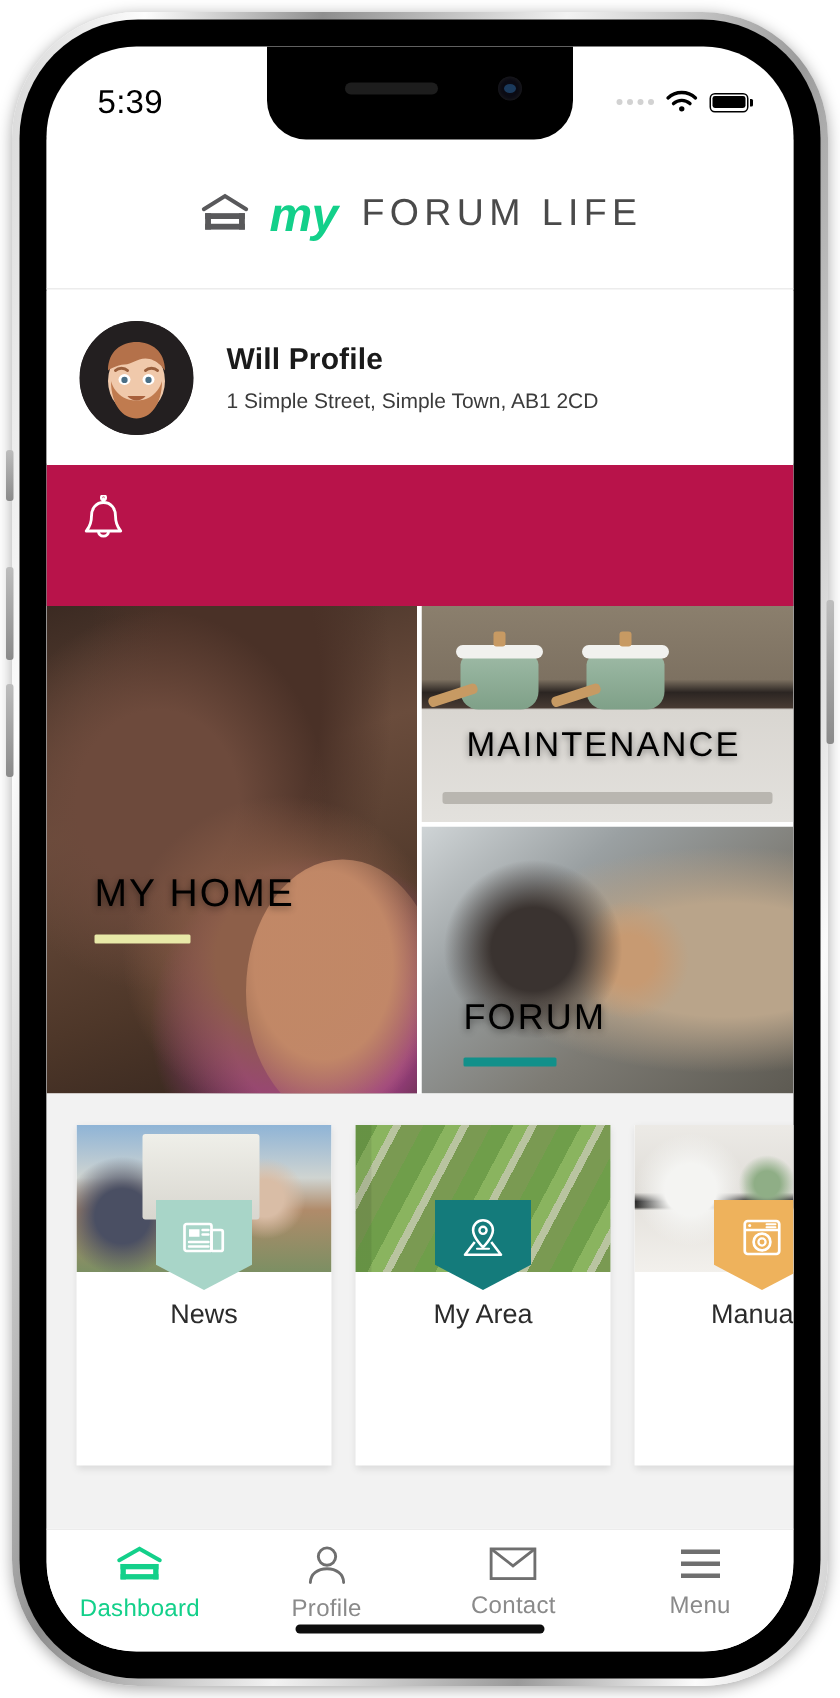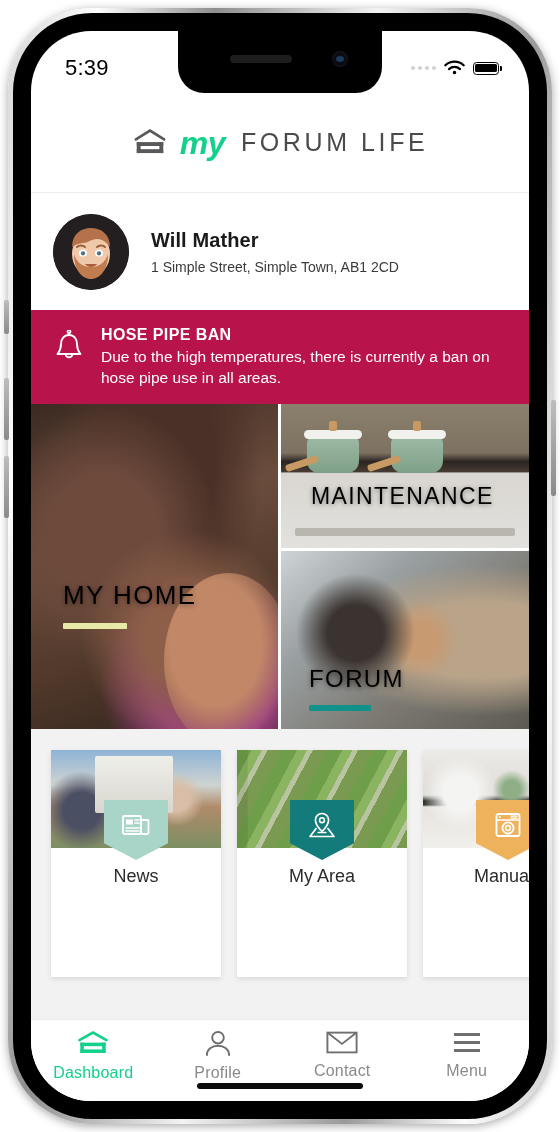--- a/index.html
+++ b/index.html
@@ -319,37 +319,33 @@
           <path d="M21 40c0 16 8 25 17 25s17-9 17-25c0 0-3 13-17 13S21 40 21 40z" fill="#c07b4f"></path>
           <ellipse cx="30" cy="39" rx="4" ry="3.6" fill="#fff"></ellipse>
           <ellipse cx="46" cy="39" rx="4" ry="3.6" fill="#fff"></ellipse>
           <circle cx="30" cy="39.3" r="2.1" fill="#4a6f86"></circle>
           <circle cx="46" cy="39.3" r="2.1" fill="#4a6f86"></circle>
           <path d="M32 50h12c0 0-2 3-6 3s-6-3-6-3z" fill="#a8603c"></path>
           <path d="M24 33c2-2 6-2 8 0M44 33c2-2 6-2 8 0" stroke="#9a5f3c" stroke-width="2" fill="none" stroke-linecap="round"></path>
         </svg>
       </div>
       <div class="profile-text">
-        <div class="profile-name">Will Mather</div>
+        <div class="profile-name">Will Profile</div>
         <div class="profile-addr">1 Simple Street, Simple Town, AB1 2CD</div>
       </div>
     </div>
 
     <div class="alert" style="background: rgb(184, 19, 74);">
       <div class="alert-icon">
         <svg viewBox="0 0 32 34" width="32" height="34">
           <path d="M16 5c-5 0-8 4-8 9 0 6-2 8-3.5 10h23C26 22 24 20 24 14c0-5-3-9-8-9z" stroke="#fff" stroke-width="1.9" fill="none" stroke-linejoin="round"></path>
           <path d="M16 5V2.5" stroke="#fff" stroke-width="1.9" stroke-linecap="round"></path>
           <circle cx="16" cy="1.8" r="1.6" stroke="#fff" stroke-width="1.5" fill="none"></circle>
           <path d="M12.6 24c0 1.9 1.5 3.4 3.4 3.4s3.4-1.5 3.4-3.4" stroke="#fff" stroke-width="1.9" fill="none"></path>
         </svg>
-      </div>
-      <div class="alert-body">
-        <div class="alert-title">HOSE PIPE BAN</div>
-        <div class="alert-desc">Due to the high temperatures, there is currently a ban on hose pipe use in all areas.</div>
       </div>
     </div>
 
     <div class="tiles">
 
       <div class="tile tile-home">
         <div class="ph ph-home"></div>
         <div class="tile-label">MY HOME</div>
         <div class="tile-rule" style="background: rgb(232, 233, 168);"></div>
       </div>

